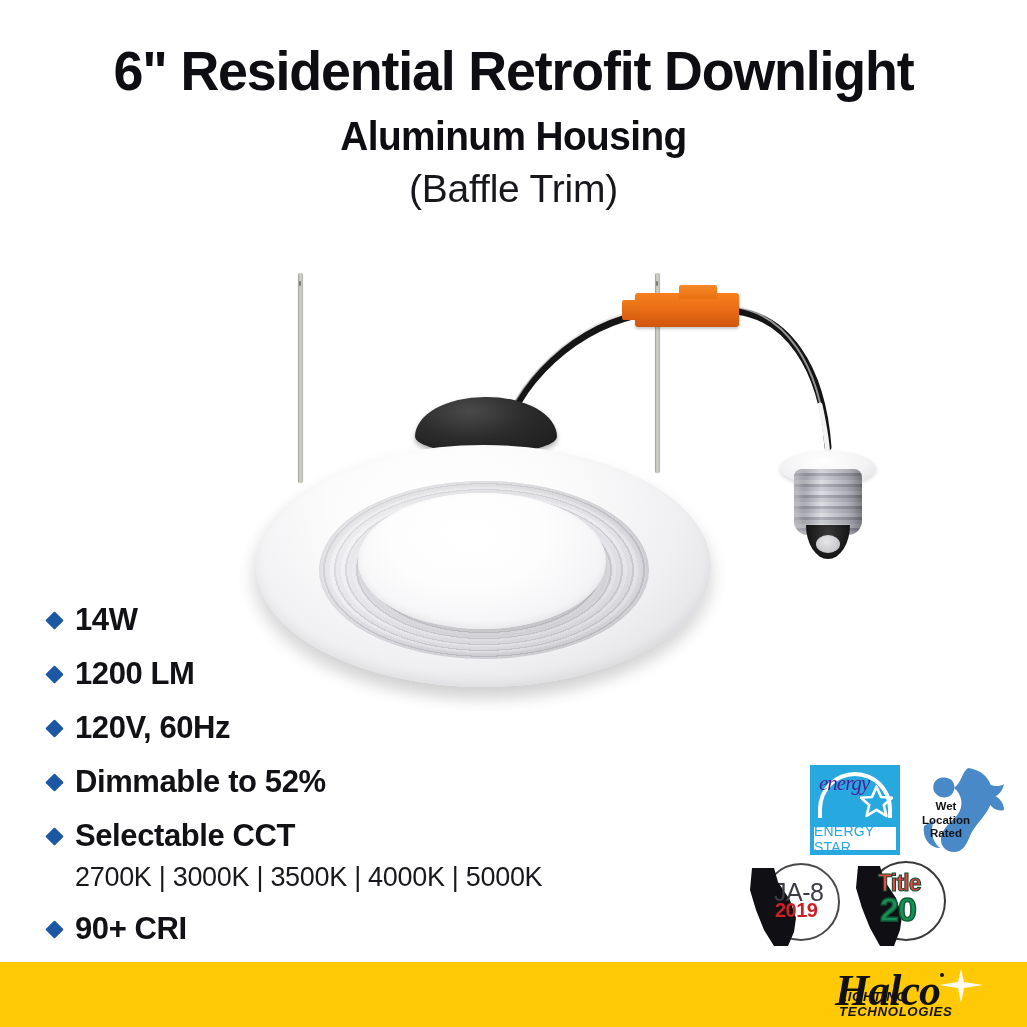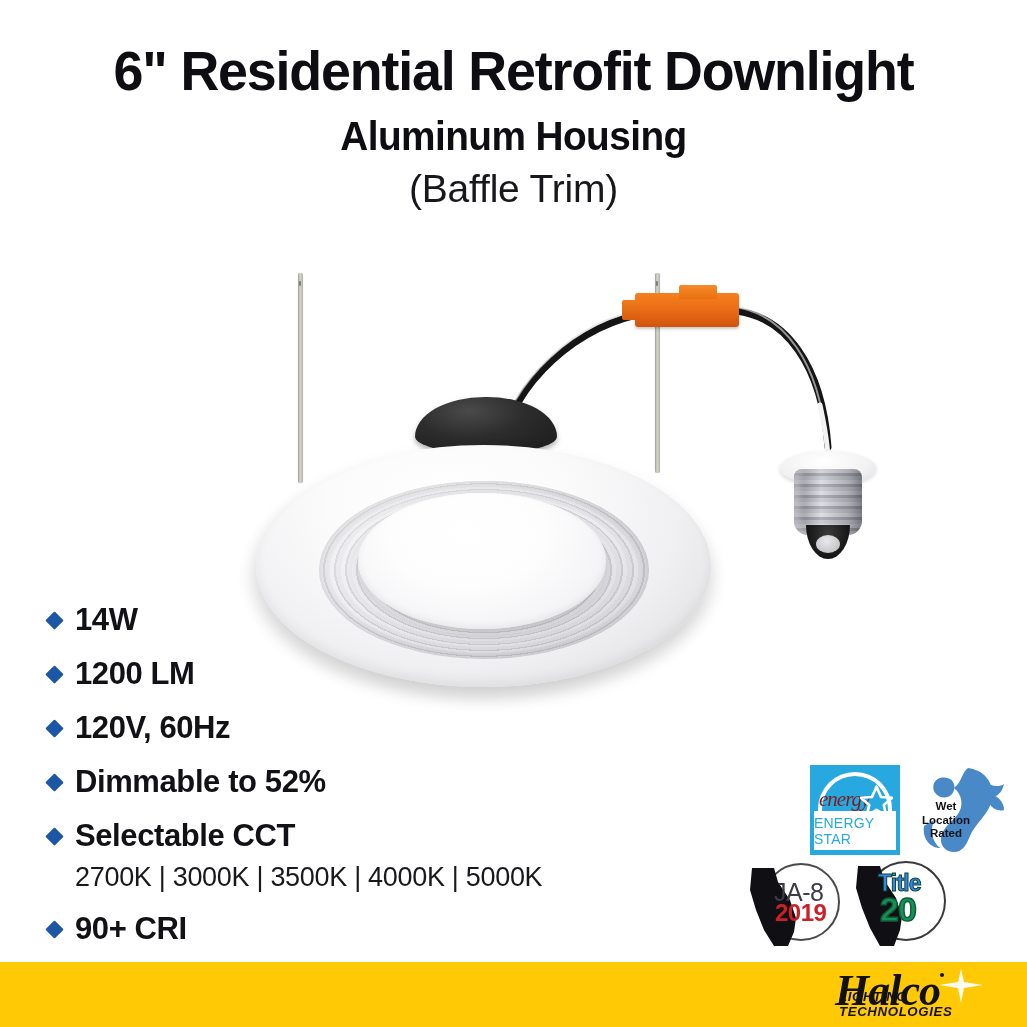--- a/index.html
+++ b/index.html
@@ -140,42 +140,42 @@
   .cct-fan{position:absolute;left:7px;top:8px;width:82px;height:44px;overflow:hidden;}
   .ray{position:absolute;bottom:0;left:50%;width:8px;height:44px;transform-origin:50% 100%;}
   .cct-hill{position:absolute;left:14px;bottom:-14px;width:68px;height:34px;border-radius:50%;background:#0b0b0e;}
   .b-cct .t1{position:absolute;left:0;right:0;top:52px;text-align:center;font-size:12.5px;font-weight:700;color:#e9b642;letter-spacing:.2px;}
   .b-cct .t2{position:absolute;left:0;right:0;top:66px;text-align:center;font-size:16px;font-weight:400;color:#f2f2f2;letter-spacing:.5px;}
 
   
   .b-es{left:118px;top:5px;width:90px;height:90px;background:#27a9e0;}
   .es-arc{position:absolute;left:8px;top:7px;width:74px;height:46px;
     border:4px solid #fff;border-bottom:none;border-radius:40px 40px 0 0;box-sizing:border-box;}
-  .es-word{position:absolute;left:9px;top:22px;font-size:21px;color:#7f1d1d;font-style:italic;
+  .es-word{position:absolute;left:9px;top:6px;font-size:21px;color:#4c1d95;font-style:italic;
     font-family:"Liberation Serif",serif;letter-spacing:-1px;}
   .es-star{position:absolute;right:7px;top:20px;width:33px;height:33px;}
-  .es-band{position:absolute;left:4px;right:4px;bottom:5px;height:39px;background:#fff;
+  .es-band{position:absolute;left:4px;right:4px;bottom:5px;height:23px;background:#fff;
     display:flex;align-items:center;justify-content:center;}
   .es-band span{font-size:14px;font-weight:400;color:#27a9e0;letter-spacing:.2px;}
 
   
   .b-wet{left:218px;top:0;width:100px;height:100px;}
   .wet-text{position:absolute;left:6px;top:40px;width:60px;text-align:center;
     font-size:11.5px;font-weight:700;color:#121216;line-height:1.18;}
 
   
   .b-ja{left:52px;top:102px;width:96px;height:84px;}
   .ja-circ{position:absolute;left:18px;top:1px;width:74px;height:74px;border:2px solid #4a4a4a;border-radius:50%;}
   .ja-t1{position:absolute;left:30px;top:16px;font-size:25px;font-weight:400;color:#3c3c46;letter-spacing:-.5px;}
-  .ja-t2{position:absolute;left:31px;top:37px;font-size:24px;font-weight:700;color:#cc2027;letter-spacing:-.5px;text-align:center;}
+  .ja-t2{position:absolute;left:31px;top:37px;font-size:20px;font-weight:700;color:#cc2027;letter-spacing:-.5px;text-align:center;}
 
   
   .b-t20{left:158px;top:100px;width:96px;height:86px;}
   .t20-circ{position:absolute;left:16px;top:1px;width:76px;height:76px;border:2px solid #3a3a3a;border-radius:50%;background:#fff;}
-  .t20-t1{position:absolute;left:28px;top:10px;font-size:23px;font-weight:700;color:#3b82f6;letter-spacing:-.8px;
+  .t20-t1{position:absolute;left:28px;top:10px;font-size:23px;font-weight:700;color:#ef4444;letter-spacing:-.8px;
           -webkit-text-stroke:1px #0d4a2c;}
   .t20-t2{position:absolute;left:30px;top:30px;font-size:34px;font-weight:700;color:#179056;letter-spacing:-1px;
           -webkit-text-stroke:1.5px #0f5e38;}
 
   
   .footer{position:absolute;left:0;bottom:0;width:1027px;height:65px;background:#ffc905;}
   .logo{position:absolute;right:22px;bottom:4px;width:180px;height:60px;}
   .logo-word{position:absolute;left:10px;top:2px;font-family:"Liberation Serif",serif;
     font-size:44px;font-weight:700;font-style:italic;color:#111114;letter-spacing:-1px;}
   .logo-word:after{content:"";position:absolute;right:-4px;top:8px;width:4px;height:4px;background:#111114;border-radius:50%;}

